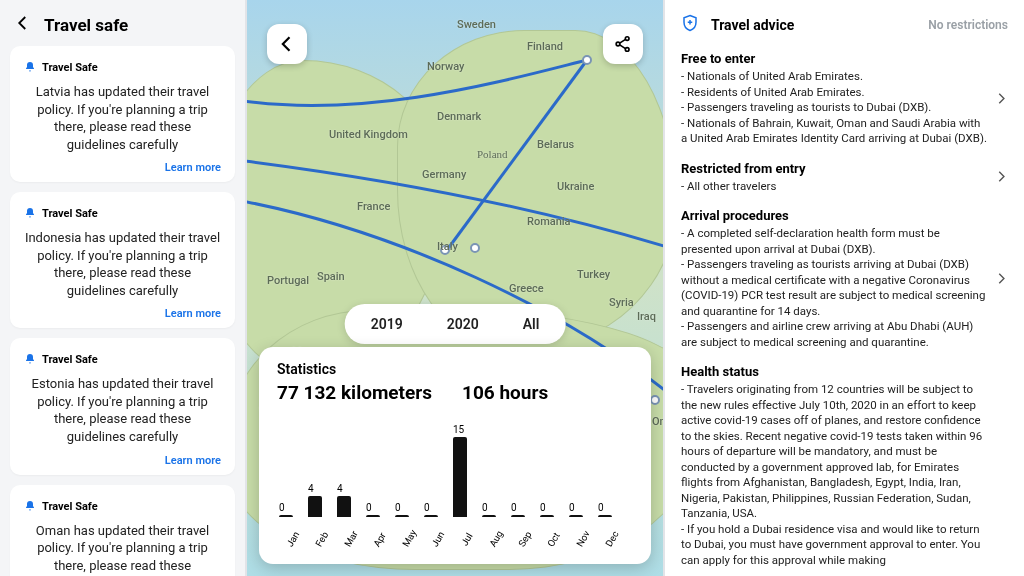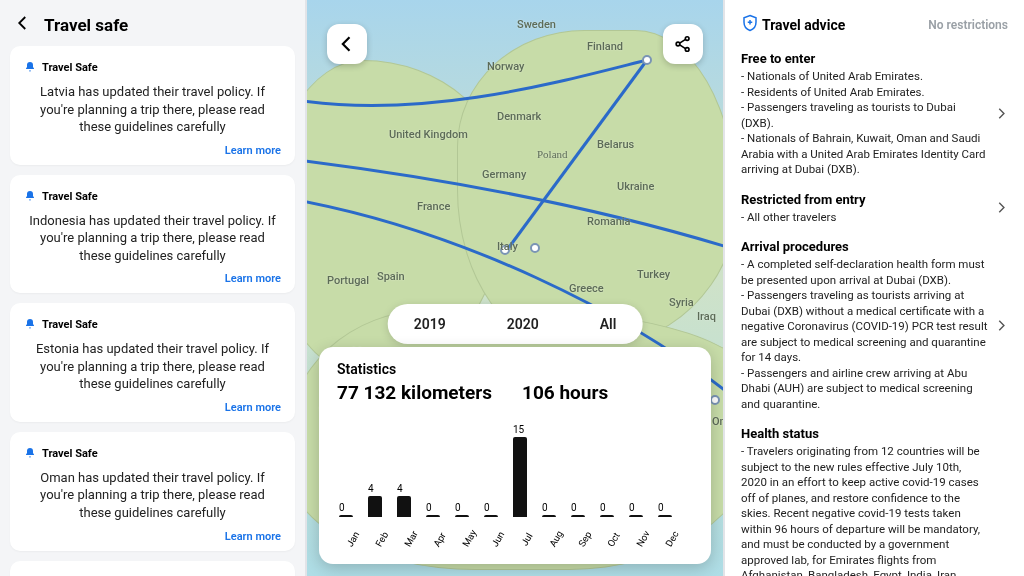--- a/index.html
+++ b/index.html
@@ -6,21 +6,21 @@
   body {
     font-family: -apple-system, BlinkMacSystemFont, "Segoe UI", Roboto, Arial, sans-serif;
     background: #f0f2f5;
     width: 1024px;
     height: 576px;
     overflow: hidden;
     display: flex;
   }
   
   .panel-left {
-    width: 305px;
+    width: 245px;
     background: #f4f5f7;
     display: flex;
     flex-direction: column;
     padding: 8px 10px;
   }
   .left-header {
     display: flex;
     align-items: center;
     gap: 12px;
     padding: 6px 4px 10px 4px;
@@ -98,21 +98,21 @@
   .map-back { top: 24px; left: 20px; }
   .map-share { top: 24px; right: 20px; }
   .year-switch {
     position:absolute;
     bottom: 232px;
     left: 50%;
     transform: translateX(-50%);
     background: #fff;
     border-radius: 24px;
     display:flex;
-    gap: 17px;
+    gap: 0;
     padding: 4px;
     box-shadow:0 2px 8px rgba(0,0,0,0.15);
   }
   .year-opt {
     padding: 8px 22px;
     font-size: 14px;
     font-weight:600;
     color:#222;
     border-radius:20px;
     cursor:pointer;
@@ -161,21 +161,21 @@
     background:#fff;
     padding: 10px 16px 10px 16px;
     display:flex;
     flex-direction:column;
     overflow:hidden;
     font-size:12px;
   }
   .adv-header {
     display:flex;
     align-items:center;
-    gap:3px;
+    gap:12px;
     padding: 4px 0 10px 0;
   }
   .shield-icon { color:#1a73e8; }
   .adv-title { font-weight:700; font-size:14px; flex:1; }
   .adv-status { color:#9aa0a6; font-size:12px; font-weight:600; }
   .section {
     position:relative;
     padding: 6px 20px 8px 0;
   }
   .section-title { font-weight:700; font-size:13px; margin-bottom:3px; }

